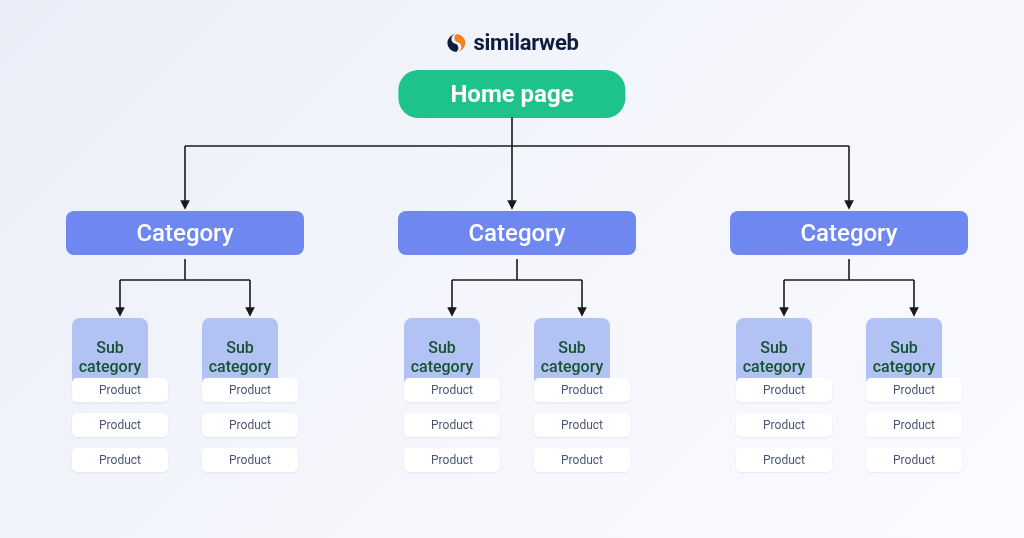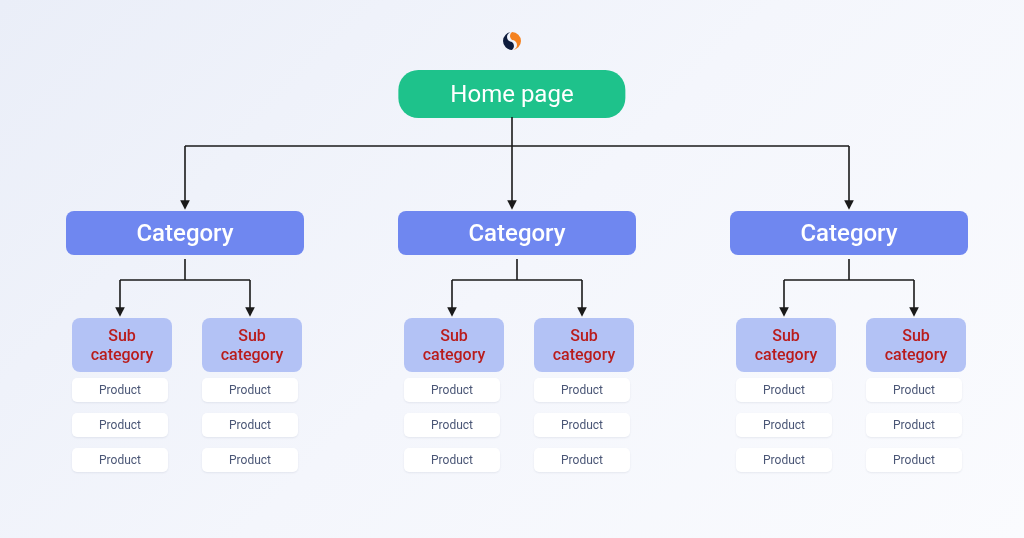--- a/index.html
+++ b/index.html
@@ -32,48 +32,48 @@
     letter-spacing: -0.3px;
   }
   .root-node {
     position: absolute;
     top: 70px;
     left: 50%;
     transform: translateX(-50%);
     background: #1ec28b;
     color: #fff;
     font-size: 24px;
-    font-weight: 400;
+    font-weight: 700;
     padding: 10px 52px;
     border-radius: 20px;
   }
   .category-node {
     position: absolute;
     background: #6f87f0;
     color: #fff;
     font-size: 24px;
     font-weight: 500;
     text-align: center;
     padding: 8px 0;
     border-radius: 8px;
     width: 238px;
   }
   .cat1 { top: 211px; left: 66px; }
   .cat2 { top: 211px; left: 398px; }
   .cat3 { top: 211px; left: 730px; }
   .subcat-node {
     position: absolute;
     background: #b3c2f5;
-    color: #b91c1c;
+    color: #14532d;
     font-size: 16px;
     font-weight: 500;
     text-align: center;
-    padding: 8px 0;
+    padding: 20px 0;
     border-radius: 8px;
-    width: 100px;
+    width: 76px;
     line-height: 1.2;
   }
   .product-node {
     position: absolute;
     background: #fff;
     color: #4a5676;
     font-size: 12px;
     font-weight: 400;
     text-align: center;
     padding: 5px 0;
@@ -91,20 +91,21 @@
 </head>
 <body>
 
 <div class="logo">
   <span class="logo-mark">
     <svg width="22" height="22" viewBox="0 0 22 22">
       <path d="M11 2 A9 9 0 0 1 11 20 A5 5 0 0 0 11 10 A5 5 0 0 1 11 2 Z" fill="#f58220"></path>
       <path d="M11 20 A9 9 0 0 1 11 2 A5 5 0 0 0 11 12 A5 5 0 0 1 11 20 Z" fill="#0e1c3d"></path>
     </svg>
   </span>
+  <span class="logo-text">similarweb</span>
 </div>
 
 <div class="root-node">Home page</div>
 
 <svg class="connectors">
   <defs>
     <marker id="arrow" markerWidth="8" markerHeight="8" refX="4" refY="4" orient="auto">
       <path d="M1,1 L7,4 L1,7 Z" fill="#1a1a1a"></path>
     </marker>
   </defs>

